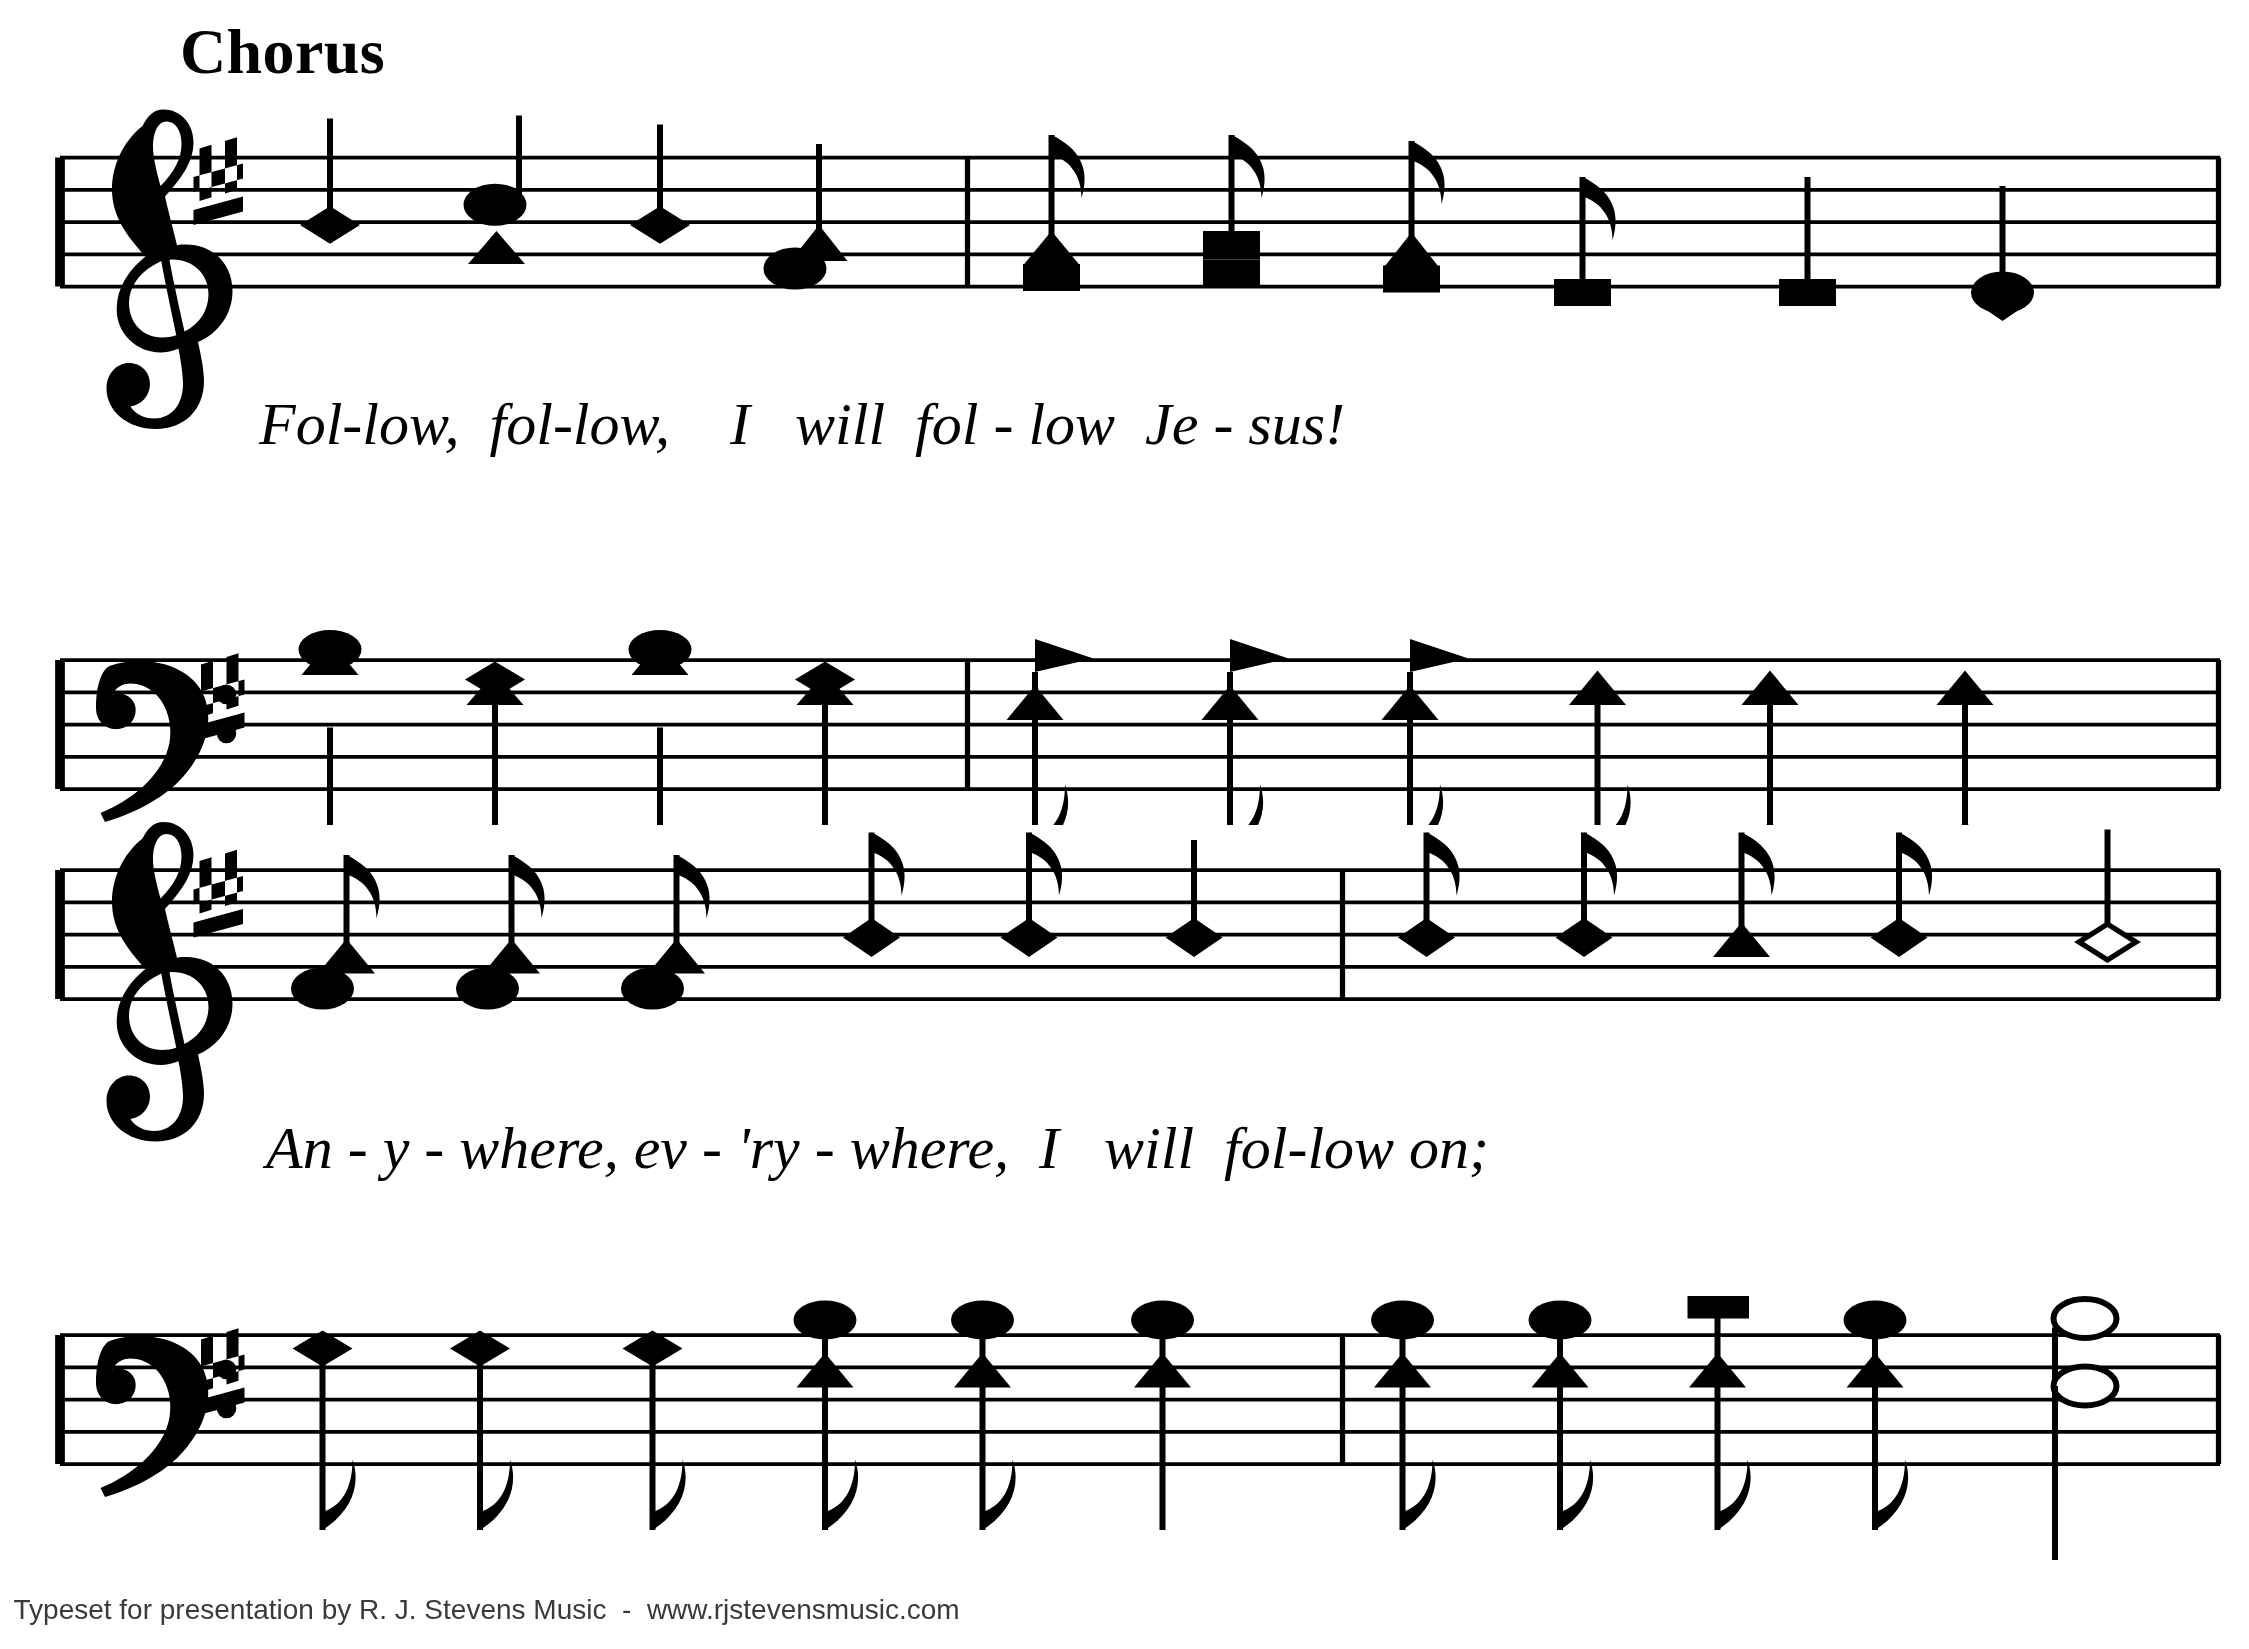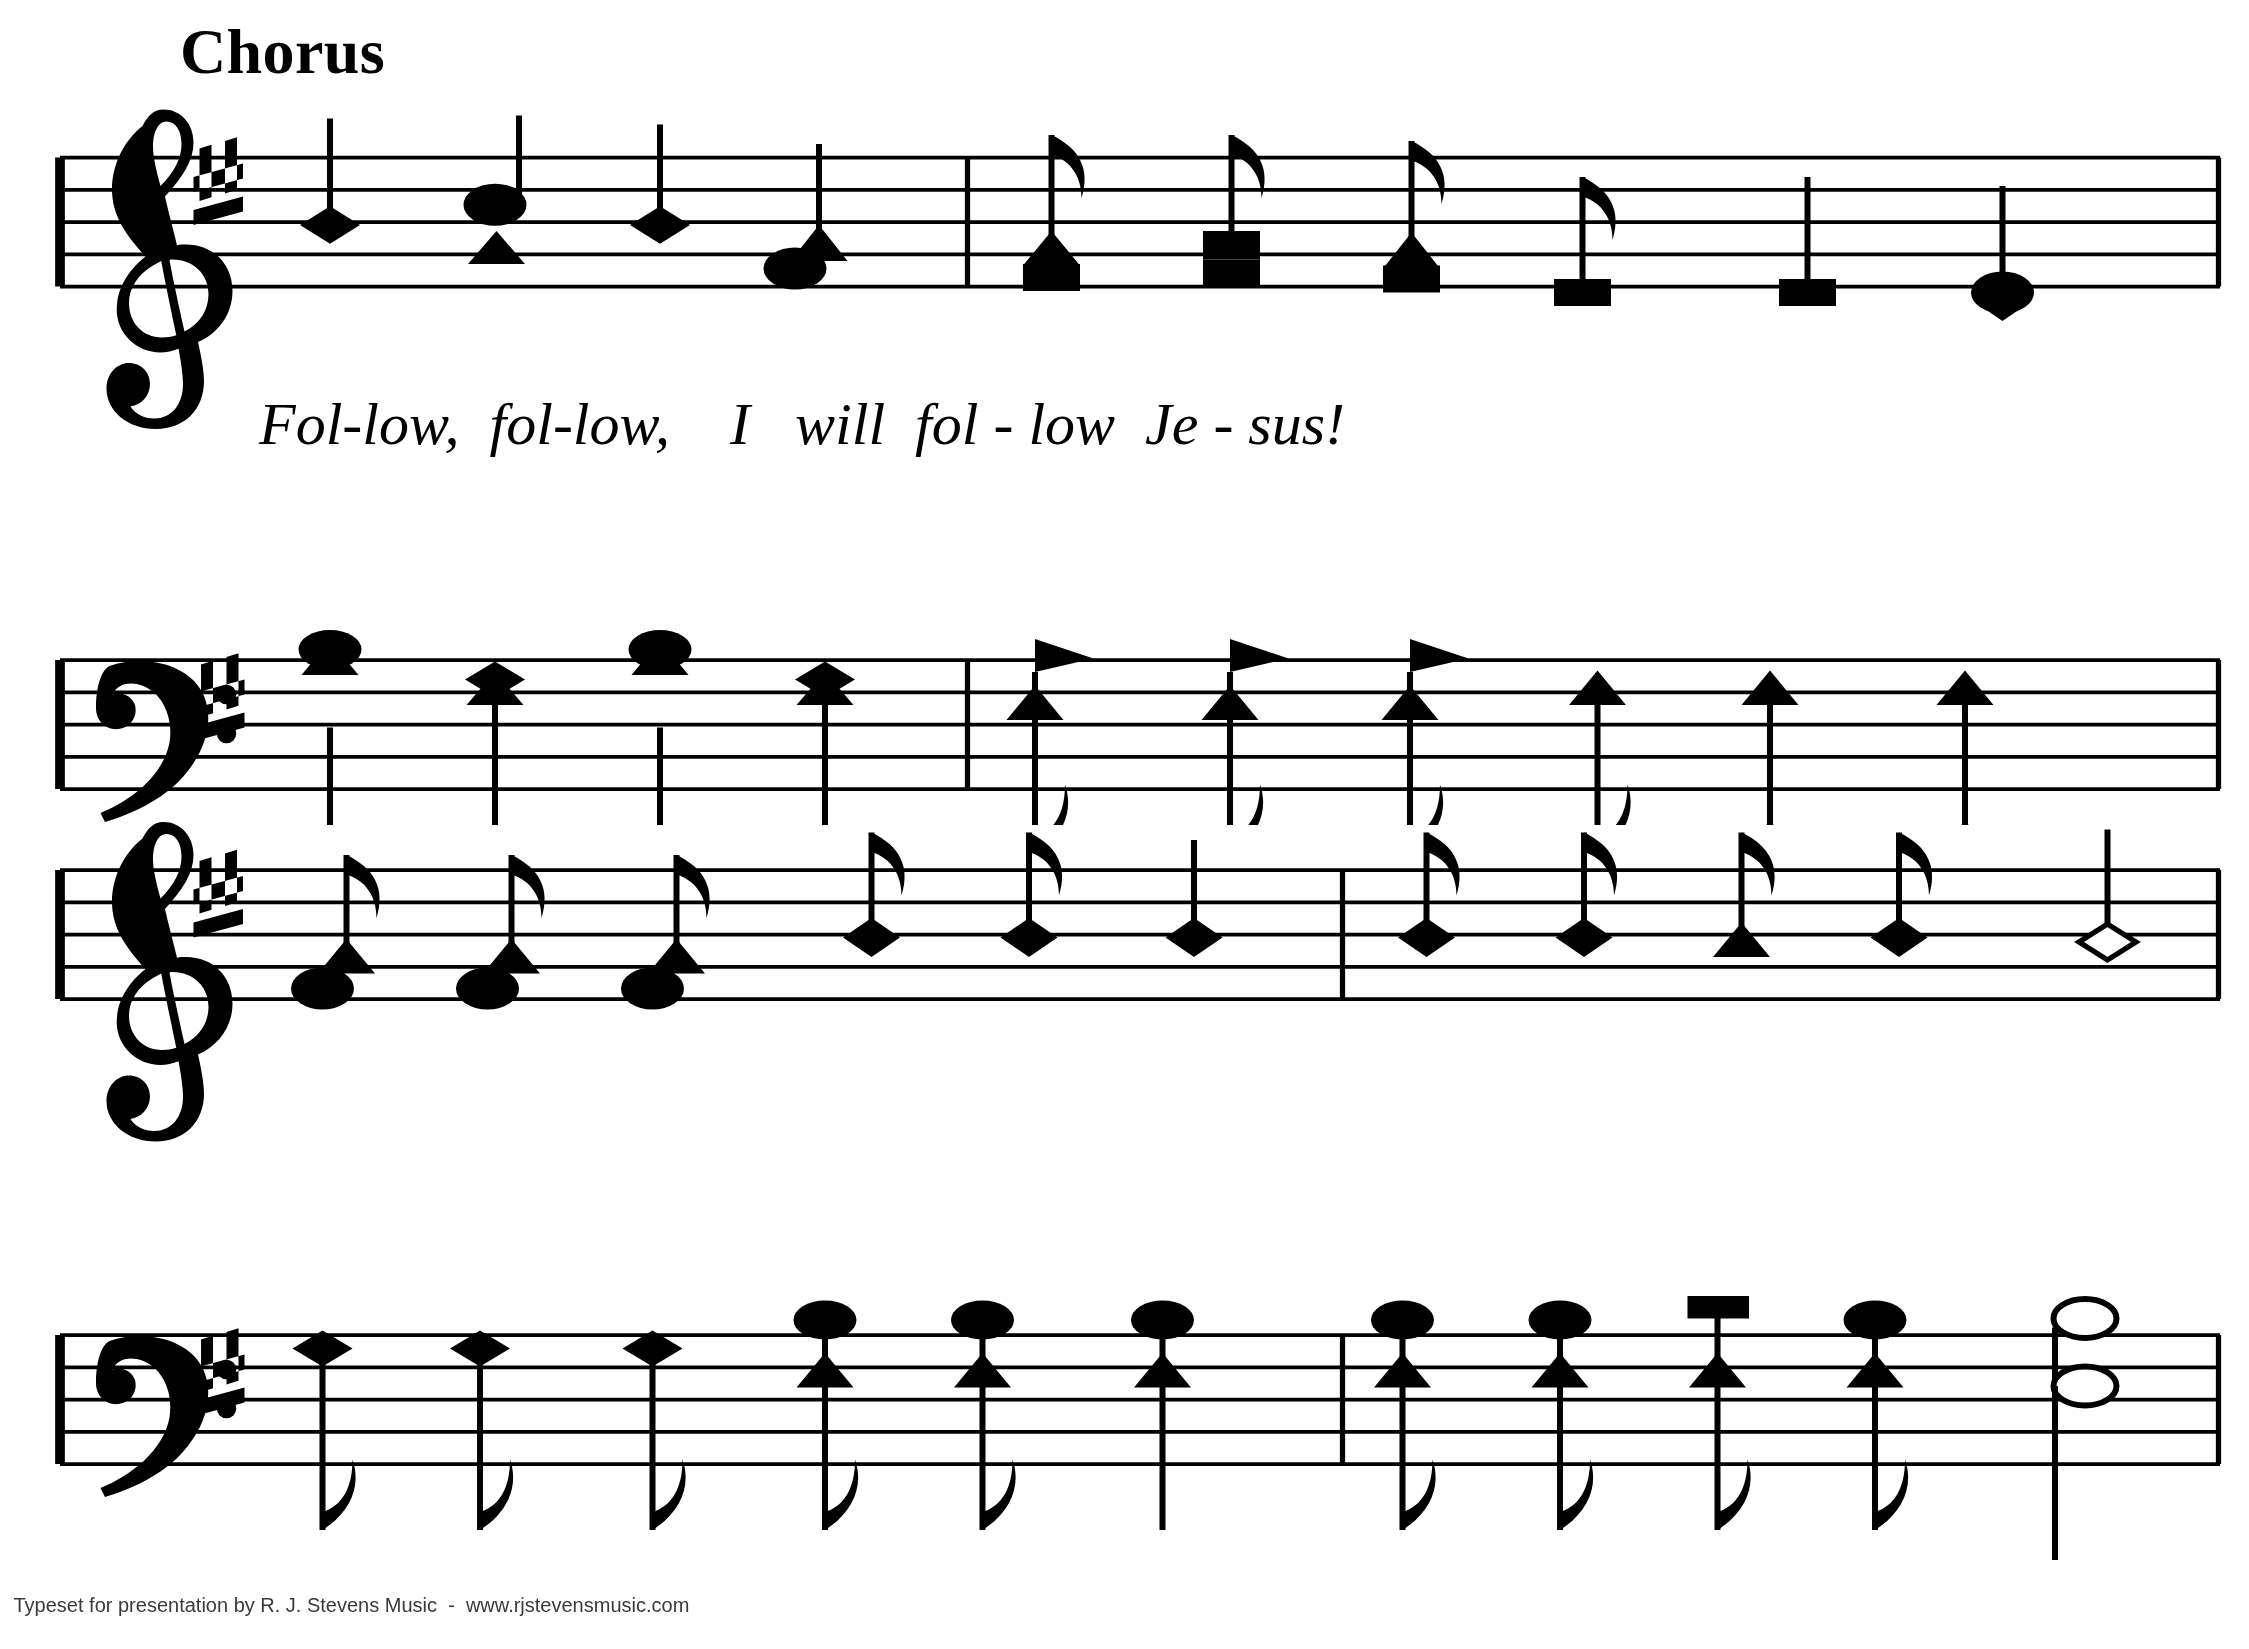--- a/index.html
+++ b/index.html
@@ -43,21 +43,21 @@
     font-style: italic;
   }
   .lyric-1 { left: 259px; top: 390px; }
   .lyric-2 { left: 266px; top: 1114px; }
 
   .credit {
     position: absolute;
     left: 13.5px;
     top: 1594px;
     font-family: "Liberation Sans", sans-serif;
-    font-size: 20px;
+    font-size: 28px;
     color: #3a3a3a;
     white-space: pre;
   }
 
   
   .system { position: absolute; left: 0; }
   .sys-1 { top: 105px; height: 690px; width: 2250px; }
   .sys-2 { top: 810px; height: 735px; width: 2250px; }
 </style>
 </head>
@@ -391,16 +391,17 @@
             <ellipse cx="80" cy="678" rx="42" ry="26" fill="#fff" stroke="#000" stroke-width="8"></ellipse>
             <ellipse cx="80" cy="768" rx="42" ry="26" fill="#fff" stroke="#000" stroke-width="8"></ellipse>
             <line x1="40" y1="768" x2="40" y2="1000" stroke-width="8"></line>
           </g>
           <line x1="2958" y1="700" x2="2958" y2="872" stroke-width="7"></line>
         </g>
       </g>
     </svg>
   </div>
 
+  <div class="lyric-line lyric-2">An - y - where, ev - 'ry - where,  I   will  fol-low on;</div>
 
   <div class="credit">Typeset for presentation by R. J. Stevens Music  -  www.rjstevensmusic.com</div>
 </div>
 
 
 </body></html>

